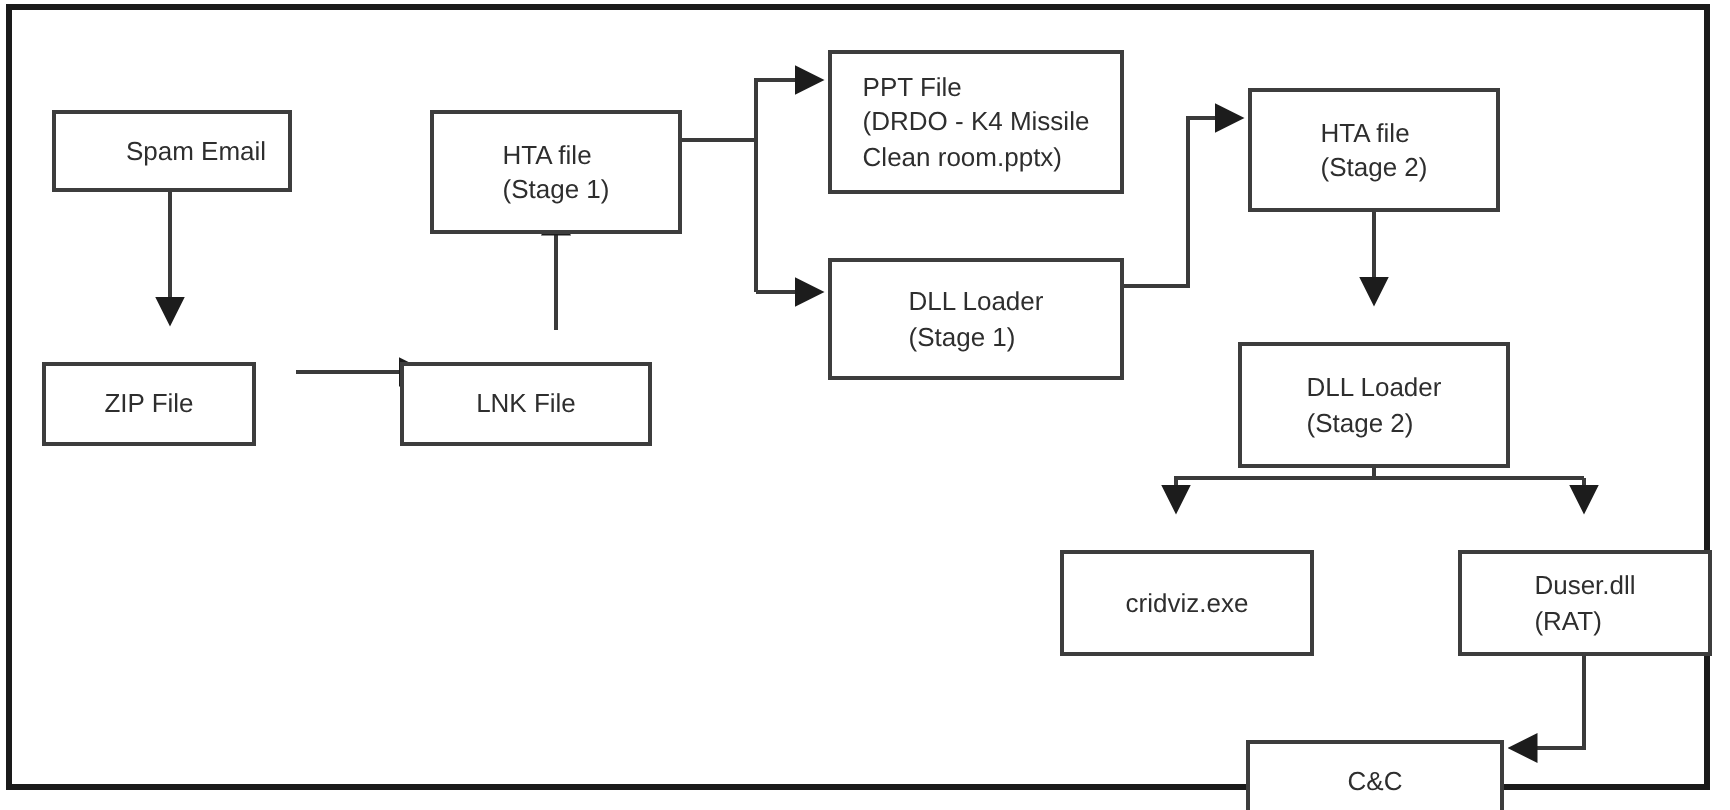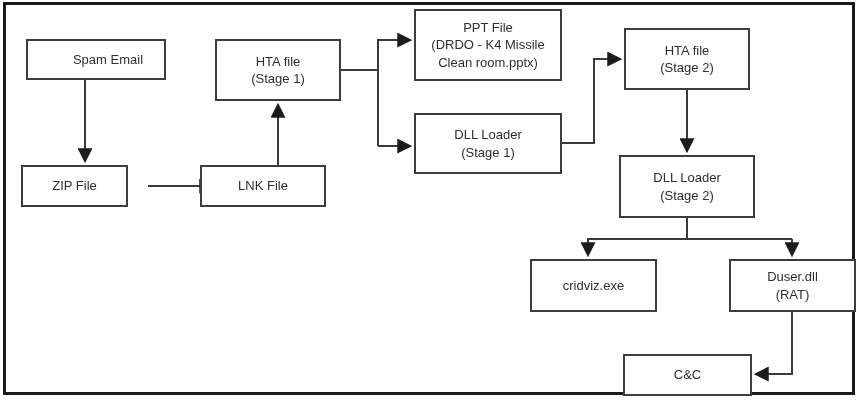--- a/index.html
+++ b/index.html
@@ -35,26 +35,27 @@
     position: absolute;
     box-sizing: border-box;
     background: #ffffff;
     border: 2px solid #3d3d3d;
     color: #2e2e2e;
     font-size: 13px;
     line-height: 1.32;
     display: flex;
     align-items: center;
     justify-content: center;
-    text-align: center;
+    text-align: left;
     white-space: pre-line;
     padding: 2px 4px;
+    margin-top: 16px;
   }
   
-  #n-spam   { left: 26px;  top: 39px;  width: 140px; height: 41px; padding-left: 28px; }
+  #n-spam   { left: 26px;  top: 39px;  width: 120px; height: 41px; padding-left: 28px; }
   #n-hta1   { left: 215px; top: 39px;  width: 126px; height: 62px; }
   #n-zip    { left: 21px;  top: 165px; width: 107px; height: 42px; }
   #n-lnk    { left: 200px; top: 165px; width: 126px; height: 42px; }
   #n-ppt    { left: 414px; top: 9px;   width: 148px; height: 72px; }
   #n-dll1   { left: 414px; top: 113px; width: 148px; height: 61px; }
   #n-hta2   { left: 624px; top: 28px;  width: 126px; height: 62px; }
   #n-dll2   { left: 619px; top: 155px; width: 136px; height: 63px; }
   #n-crid   { left: 530px; top: 259px; width: 127px; height: 53px; }
   #n-duser  { left: 729px; top: 259px; width: 127px; height: 53px; }
   #n-cnc    { left: 623px; top: 354px; width: 129px; height: 42px; }

